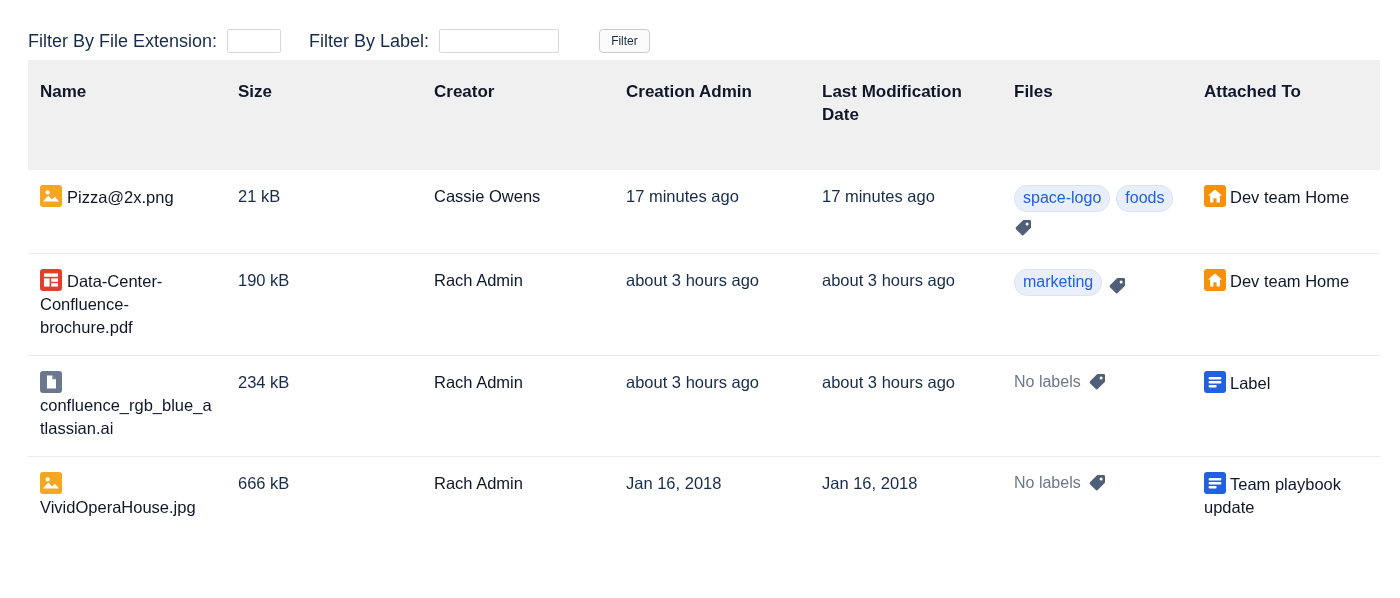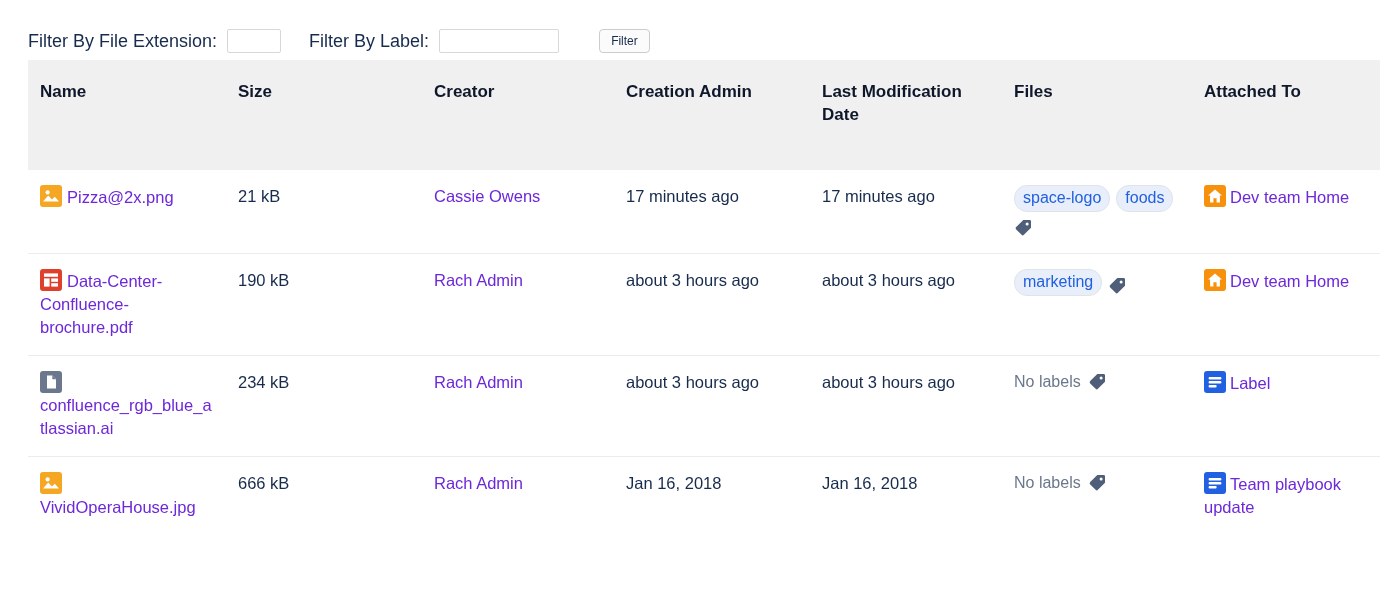--- a/index.html
+++ b/index.html
@@ -83,21 +83,21 @@
 
   col.c-name { width: 198px; }
   col.c-size { width: 196px; }
   col.c-creator { width: 192px; }
   col.c-created { width: 196px; }
   col.c-modified { width: 192px; }
   col.c-labels { width: 190px; }
   col.c-attached { width: 188px; }
 
   a.link {
-    color: #6d28d9;
+    color: #0f172a;
     text-decoration: none;
     cursor: pointer;
   }
 
   
   .icon {
     display: inline-block;
     width: 22px; height: 22px;
     border-radius: 3px;
     vertical-align: -4px;

